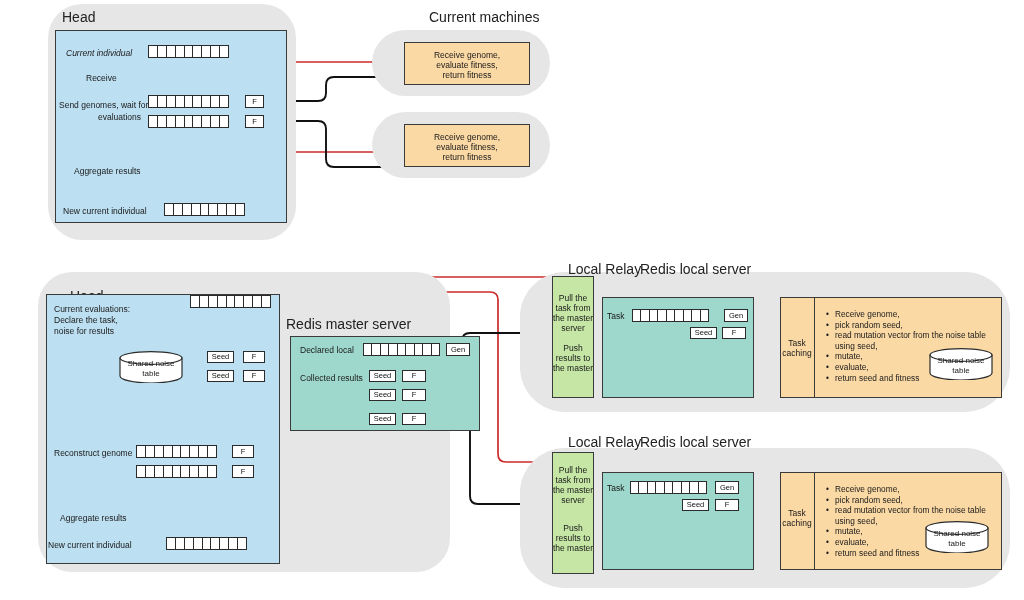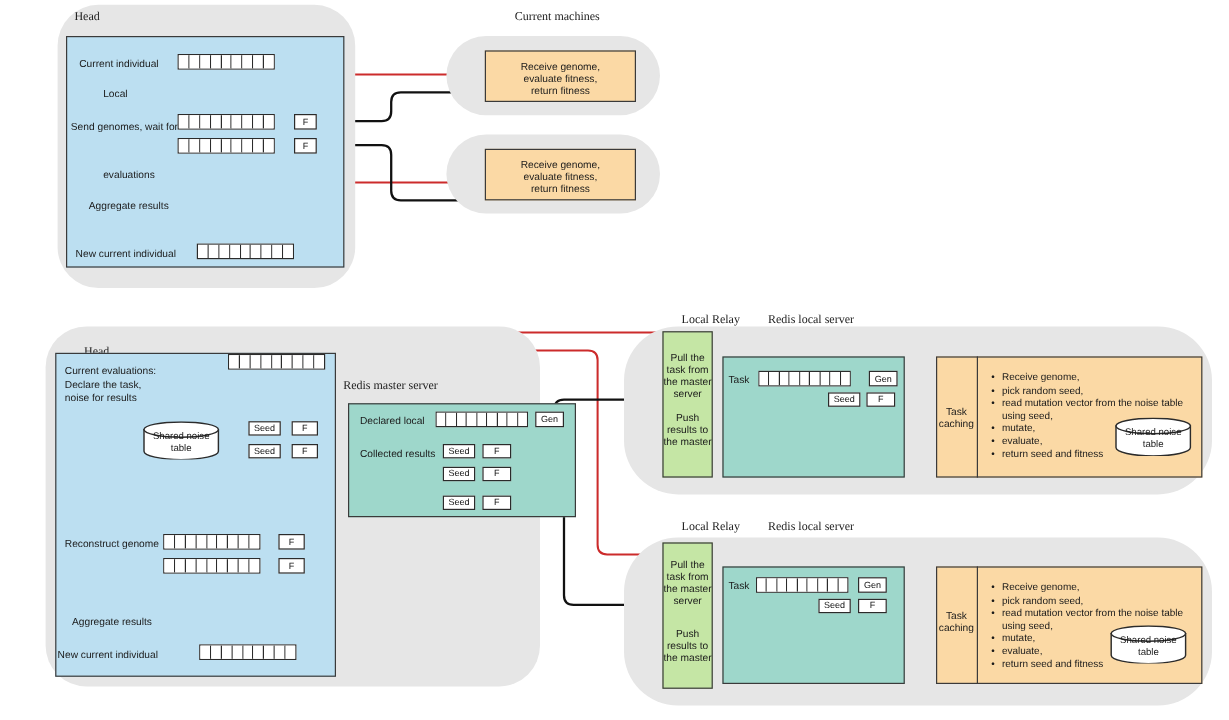--- a/index.html
+++ b/index.html
@@ -3,21 +3,21 @@
 <meta charset="utf-8">
 <style>
   html,body{margin:0;padding:0;background:#ffffff;}
   body{width:1024px;height:600px;position:relative;overflow:hidden;
        font-family:"Liberation Sans","DejaVu Sans",sans-serif;color:#1a1a1a;}
   .canvas{position:absolute;left:0;top:0;width:1024px;height:600px;}
   svg.wires{position:absolute;left:0;top:0;width:1024px;height:600px;pointer-events:none;}
 
   
   .group-bg{position:absolute;background:#e6e6e6;border-radius:34px;}
-  .grp-label{position:absolute;font-size:10px;color:#222;white-space:nowrap;font-family:Liberation Serif, serif;}
+  .grp-label{position:absolute;font-size:14px;color:#222;white-space:nowrap;}
   .panel{position:absolute;box-sizing:border-box;border:1.2px solid #3a3a3a;}
   .blue{background:#bcdff1;}
   .teal{background:#9ed7cb;}
   .green{background:#c5e6a5;}
   .orange{background:#fbd9a5;}
   .txt{position:absolute;font-size:8.5px;line-height:11px;color:#1a1a1a;white-space:nowrap;}
   .txt.ctr{text-align:center;}
 
   
   .genome{position:absolute;box-sizing:border-box;display:flex;
@@ -161,37 +161,37 @@
     <g>
       <path d="M181,503 L206,503 L206,517 L217,517 L193,534 L169,517 L181,517 z" fill="#ffffff" stroke="#2b2b2b" stroke-width="1.3" stroke-linejoin="round"></path>
     </g>
   </svg>
 
   <div class="group-bg" style="left:48px;top:4px;width:248px;height:236px;"></div>
   <div class="grp-label" style="left:62px;top:9px;">Head</div>
 
   <div class="panel blue" style="left:55px;top:30px;width:232px;height:193px;"></div>
 
-  <div class="txt" style="left:66px;top:48px;">Current individual</div>
+  <div class="txt" style="left:66px;top:48px;font-style:italic;">Current individual</div>
   <div class="genome" style="left:148px;top:45px;width:81px;height:13px;">
     <i></i>
       <i></i>
       <i></i>
       <i></i>
       <i></i>
       <i></i>
       <i></i>
       <i></i>
       <i></i>
   </div>
 
-  <div class="txt" style="left:86px;top:73px;">Local</div>
+  <div class="txt" style="left:86px;top:73px;">Receive</div>
 
   <div class="txt" style="left:59px;top:100px;">Send genomes, wait for</div>
-  <div class="txt" style="left:86px;top:112px;margin-top:28px;">evaluations</div>
+  <div class="txt" style="left:98px;top:112px;">evaluations</div>
 
   <div class="genome" style="left:148px;top:95px;width:81px;height:13px;">
     <i></i>
       <i></i>
       <i></i>
       <i></i>
       <i></i>
       <i></i>
       <i></i>
       <i></i>

